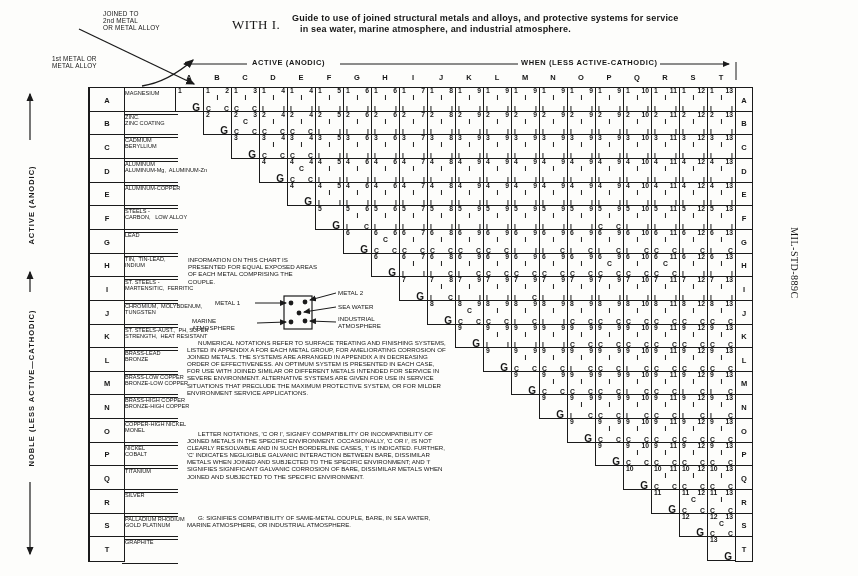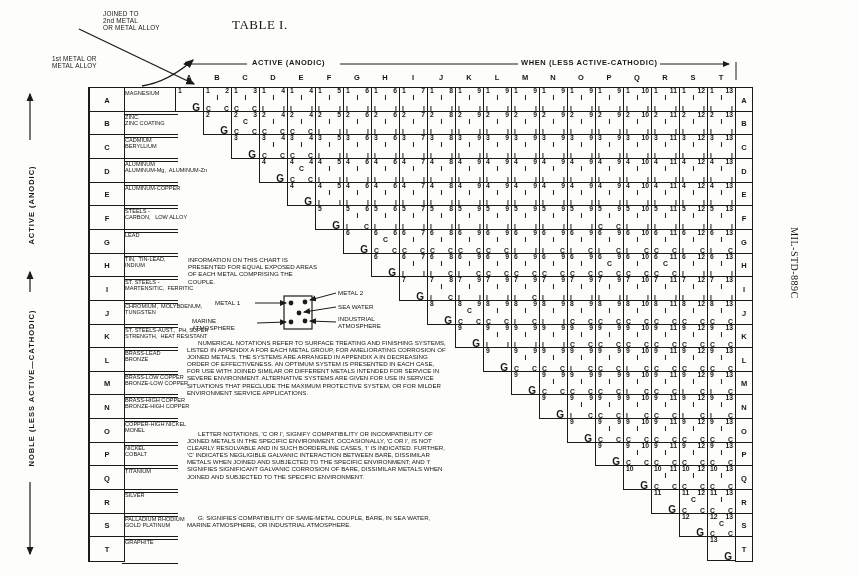--- a/index.html
+++ b/index.html
@@ -34,21 +34,25 @@
   svg{position:absolute;left:0;top:0;}
 </style>
 </head>
 <body>
 
 <div class="page">
 
   <div class="abs hdr-small pre" style="left:103px;top:10px;">JOINED TO
 2nd METAL
 OR METAL ALLOY</div>
-  <div class="abs table-no" style="left:232px;top:17px;">TABLE I.</div>
+  <div class="abs table-no" style="left:232px;top:17px;">WITH I.</div>
+  <div class="abs title" style="left:292px;top:13px;width:470px;">
+    <div>Guide to use of joined structural metals and alloys,  and protective systems for service</div>
+    <div style="padding-left:8px;">in sea water, marine atmosphere, and industrial atmosphere.</div>
+  </div>
   <div class="abs hdr-small pre" style="left:52px;top:55px;">1st METAL OR
 METAL ALLOY</div>
 
   <div class="abs axis-top" style="left:252px;top:58px;">ACTIVE (ANODIC)</div>
   <div class="abs axis-top" style="left:521px;top:58px;">WHEN (LESS ACTIVE-CATHODIC)</div>
 
   <div class="abs vert" style="left:31px;top:205px;">ACTIVE (ANODIC)</div>
   <div class="abs vert" style="left:31px;top:388px;">NOBLE (LESS ACTIVE—CATHODIC)</div>
 
   <div class="abs docref" style="left:794px;top:263px;">MIL-STD-889C</div>

